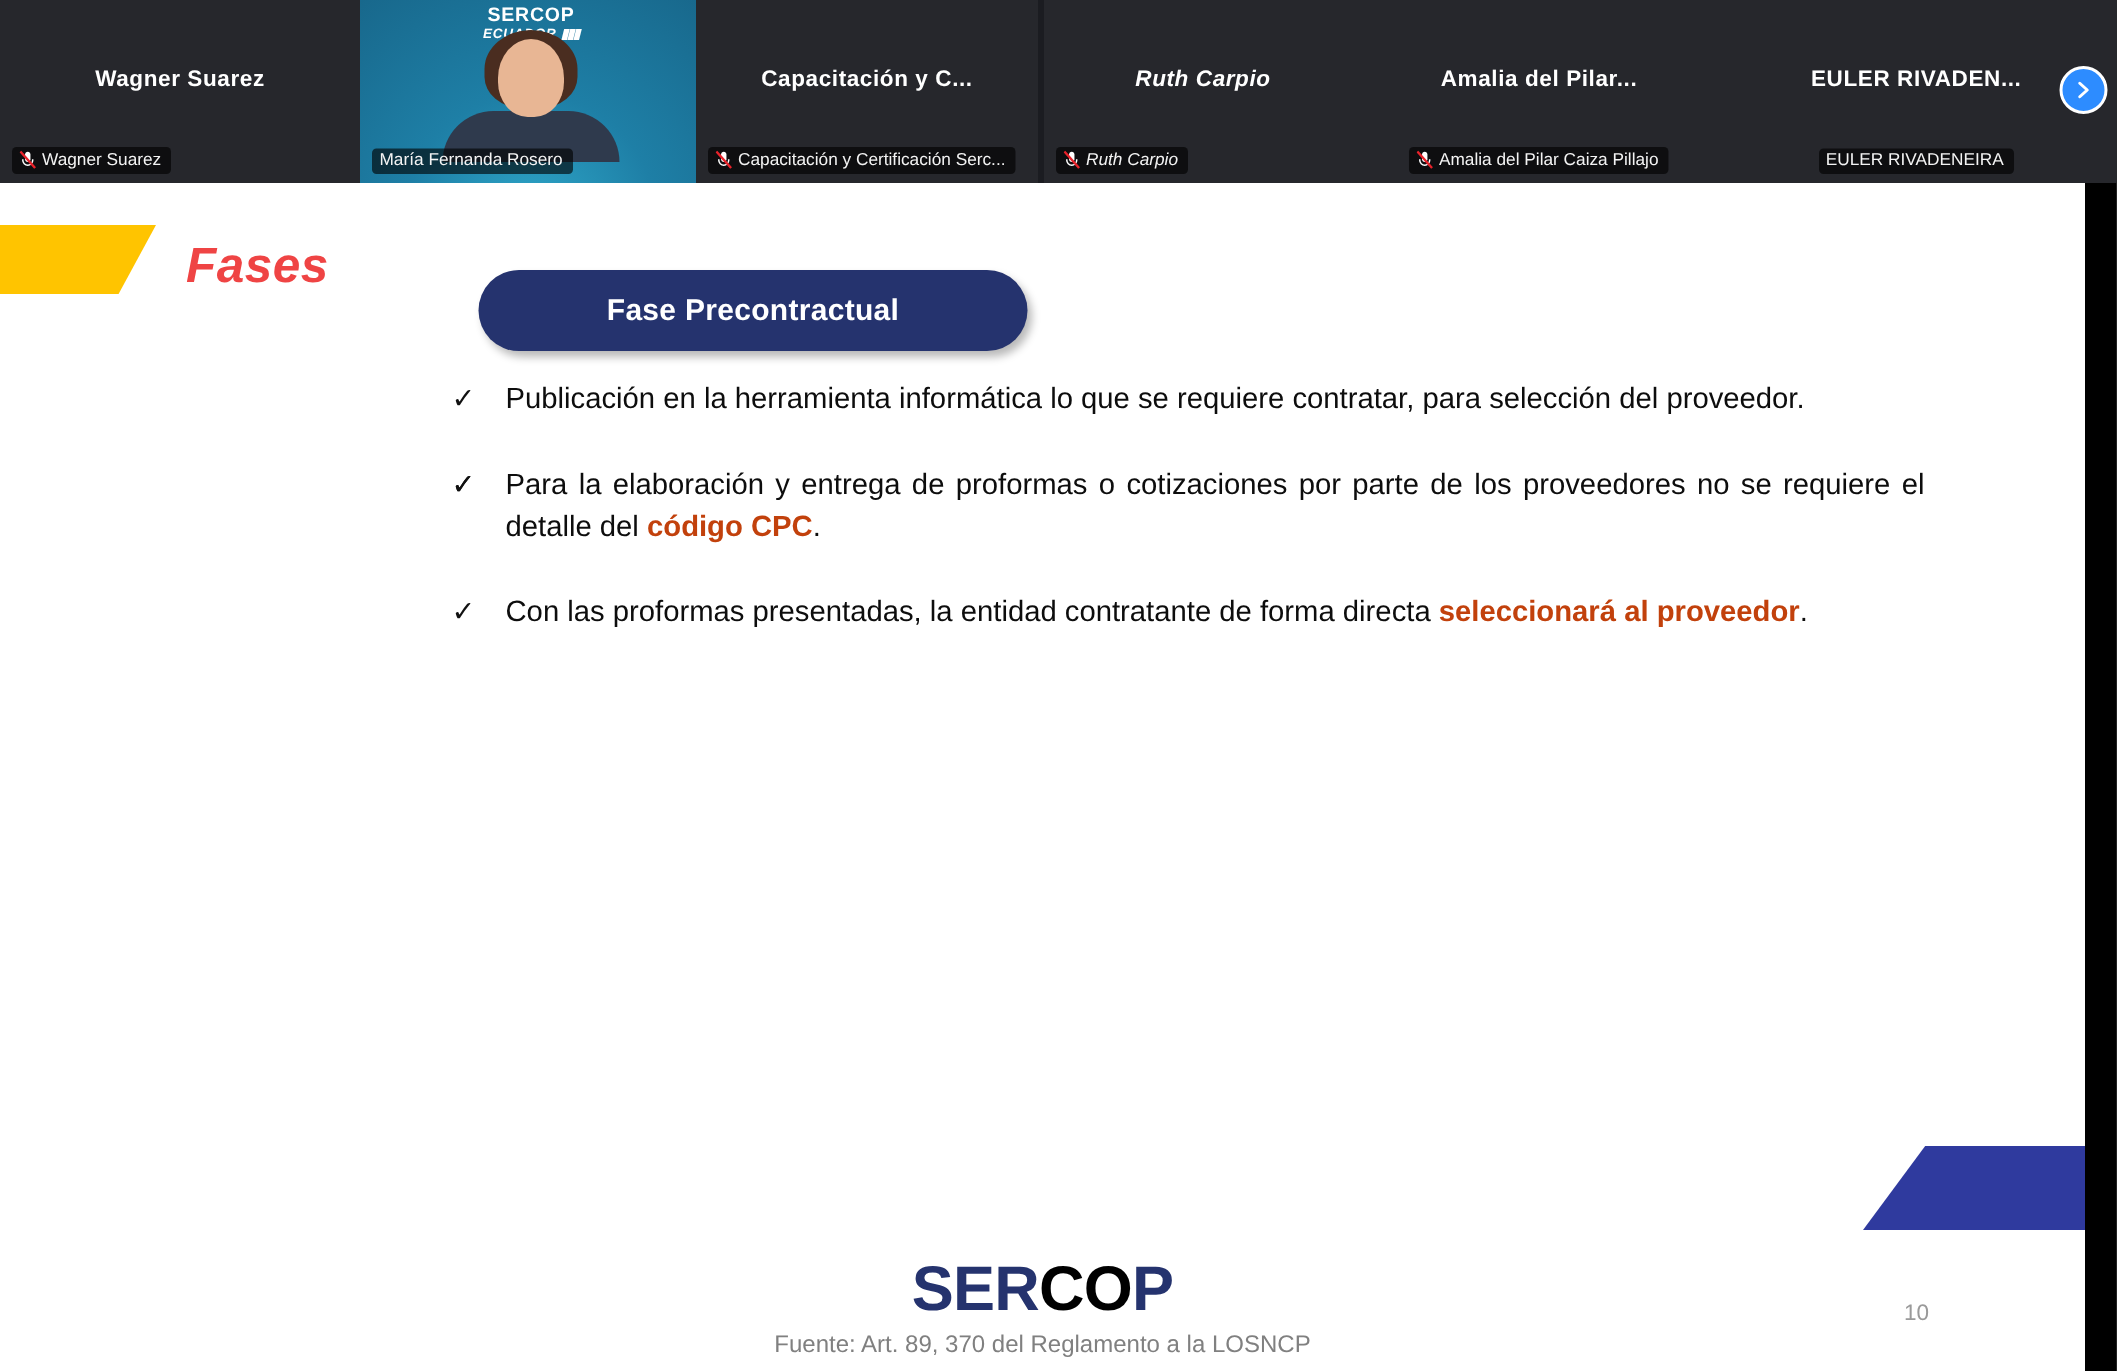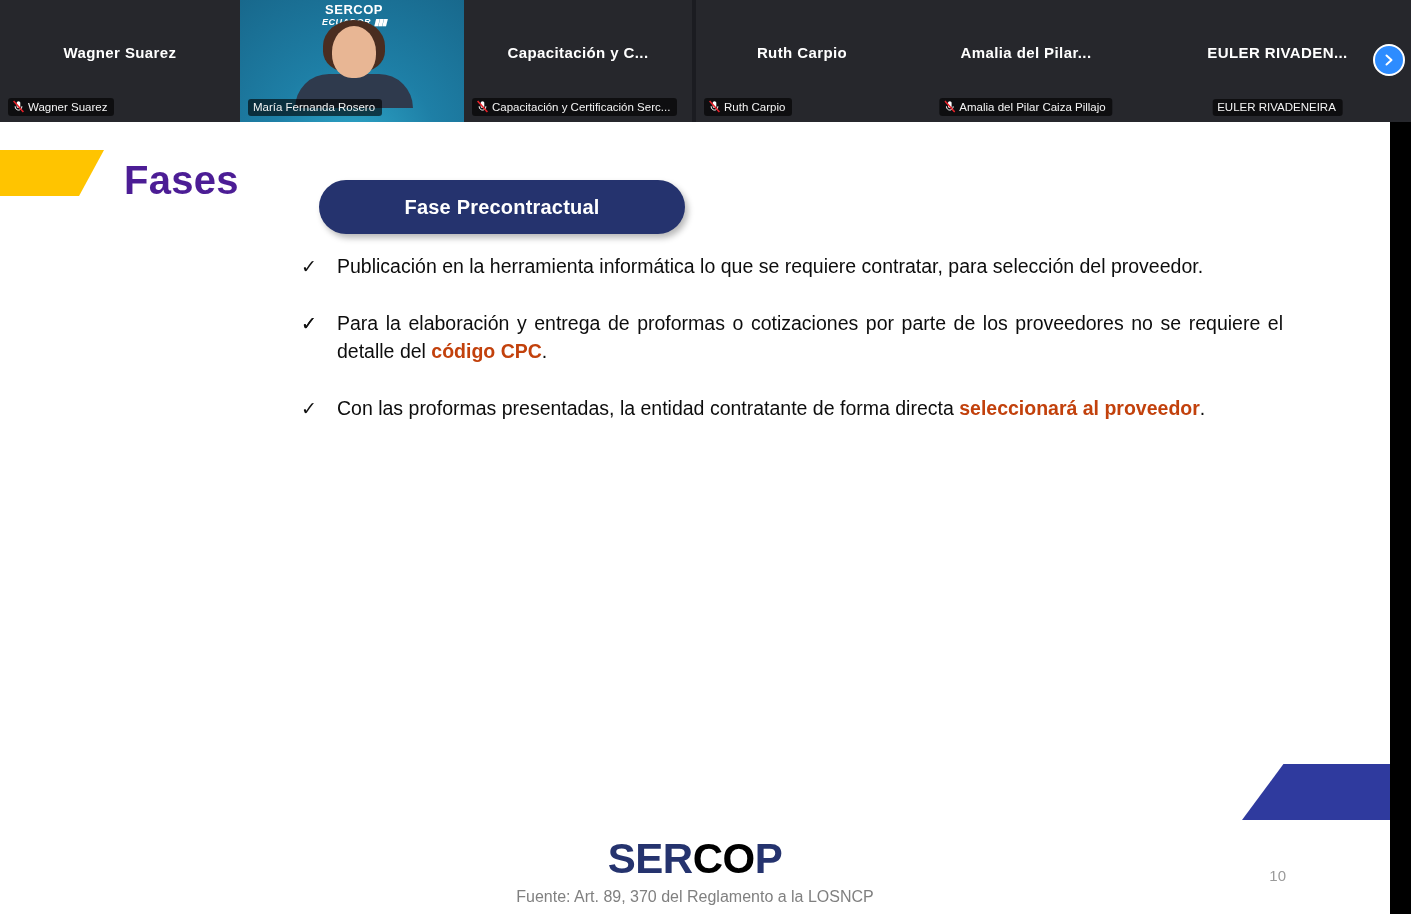--- a/index.html
+++ b/index.html
@@ -117,24 +117,25 @@
   }
 
   .yellow-tab {
     position: absolute; left: 0; top: 28px;
     width: 104px; height: 46px;
     background: #ffc400;
     clip-path: polygon(0 0, 100% 0, 76% 100%, 0 100%);
   }
   .fases-title {
     position: absolute; left: 124px; top: 36px;
-    color: #4c1d95;
-    font-size: 40px;
+    color: #ef4444;
+    font-size: 33px;
     font-weight: bold;
     letter-spacing: .3px;
+    font-style: italic;
   }
 
   .pill {
     position: absolute; left: 319px; top: 58px;
     width: 366px; height: 54px;
     background: #25336e;
     border-radius: 27px;
     box-shadow: 3px 4px 6px rgba(0,0,0,.28);
     display: flex; align-items: center; justify-content: center;
   }
@@ -254,21 +255,21 @@
           <svg width="11" height="13" viewBox="0 0 11 13">
               <path d="M5.5 1.2c-1 0-1.8.8-1.8 1.8v3.2c0 1 .8 1.8 1.8 1.8s1.8-.8 1.8-1.8V3c0-1-.8-1.8-1.8-1.8z" fill="#fff"></path>
               <path d="M2.2 6.2v.6c0 1.8 1.5 3.3 3.3 3.3s3.3-1.5 3.3-3.3v-.6" stroke="#fff" stroke-width="1" fill="none"></path>
               <path d="M0.6 1 10.4 12" stroke="#e8222a" stroke-width="1.6"></path>
             </svg>
         </span>
         <span>Capacitación y Certificación Serc...</span>
       </div>
     </div>
 
-    <div class="tile" style="left:696px; width:212px;">
+    <div class="tile" style="left:696px; width:212px;font-style:italic;">
       <div class="tile-name-top">Ruth Carpio</div>
       <div class="namebadge">
         <span class="mute-icon">
           <svg width="11" height="13" viewBox="0 0 11 13">
               <path d="M5.5 1.2c-1 0-1.8.8-1.8 1.8v3.2c0 1 .8 1.8 1.8 1.8s1.8-.8 1.8-1.8V3c0-1-.8-1.8-1.8-1.8z" fill="#fff"></path>
               <path d="M2.2 6.2v.6c0 1.8 1.5 3.3 3.3 3.3s3.3-1.5 3.3-3.3v-.6" stroke="#fff" stroke-width="1" fill="none"></path>
               <path d="M0.6 1 10.4 12" stroke="#e8222a" stroke-width="1.6"></path>
             </svg>
         </span>
         <span>Ruth Carpio</span>

